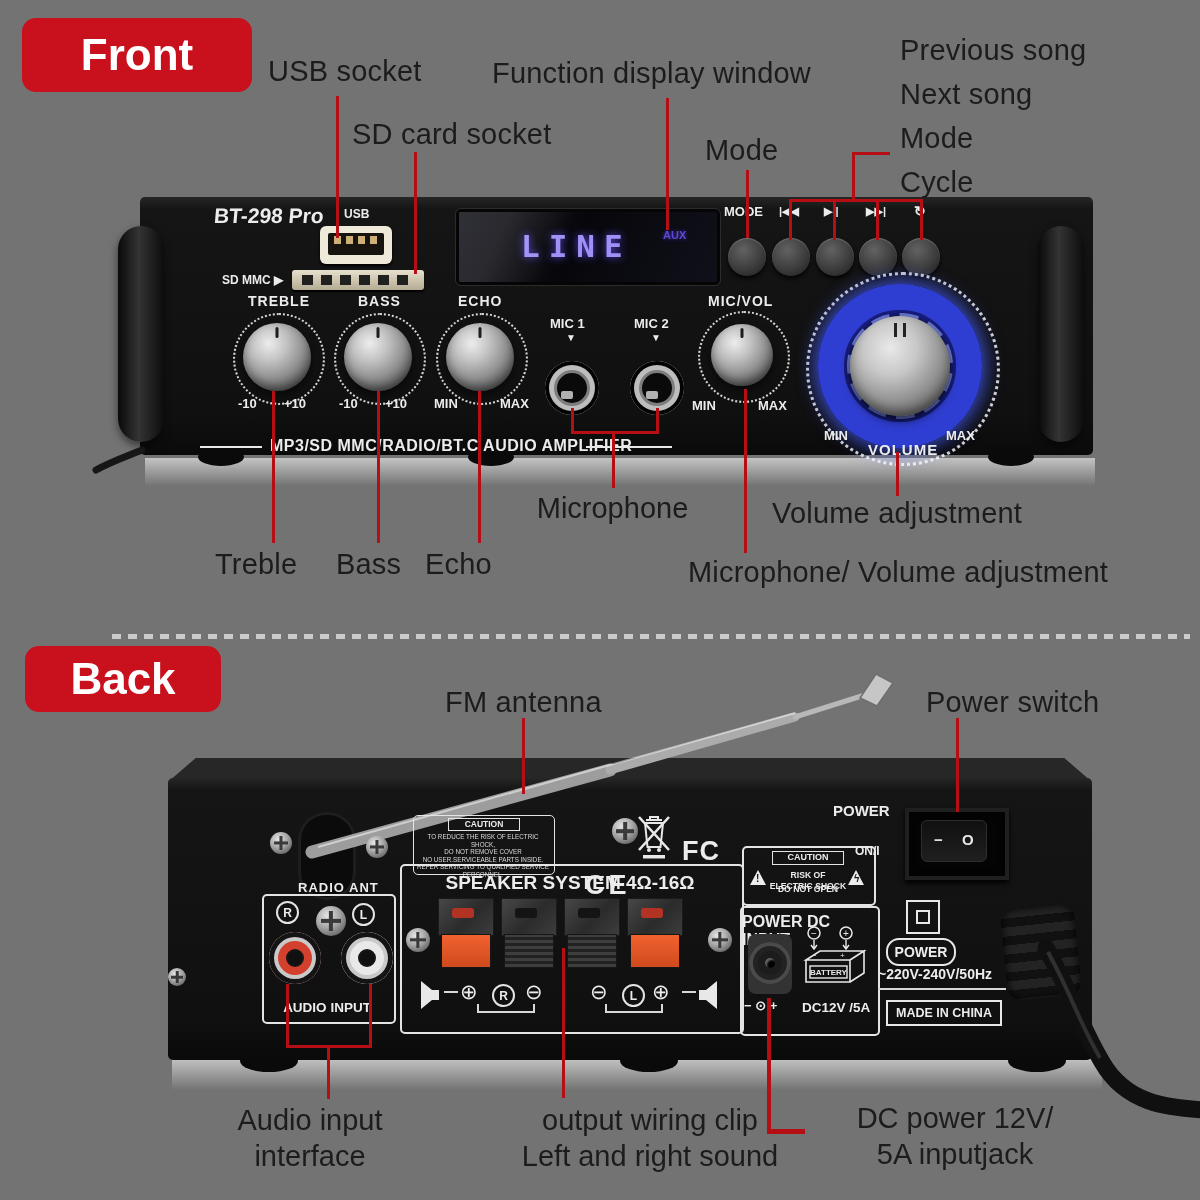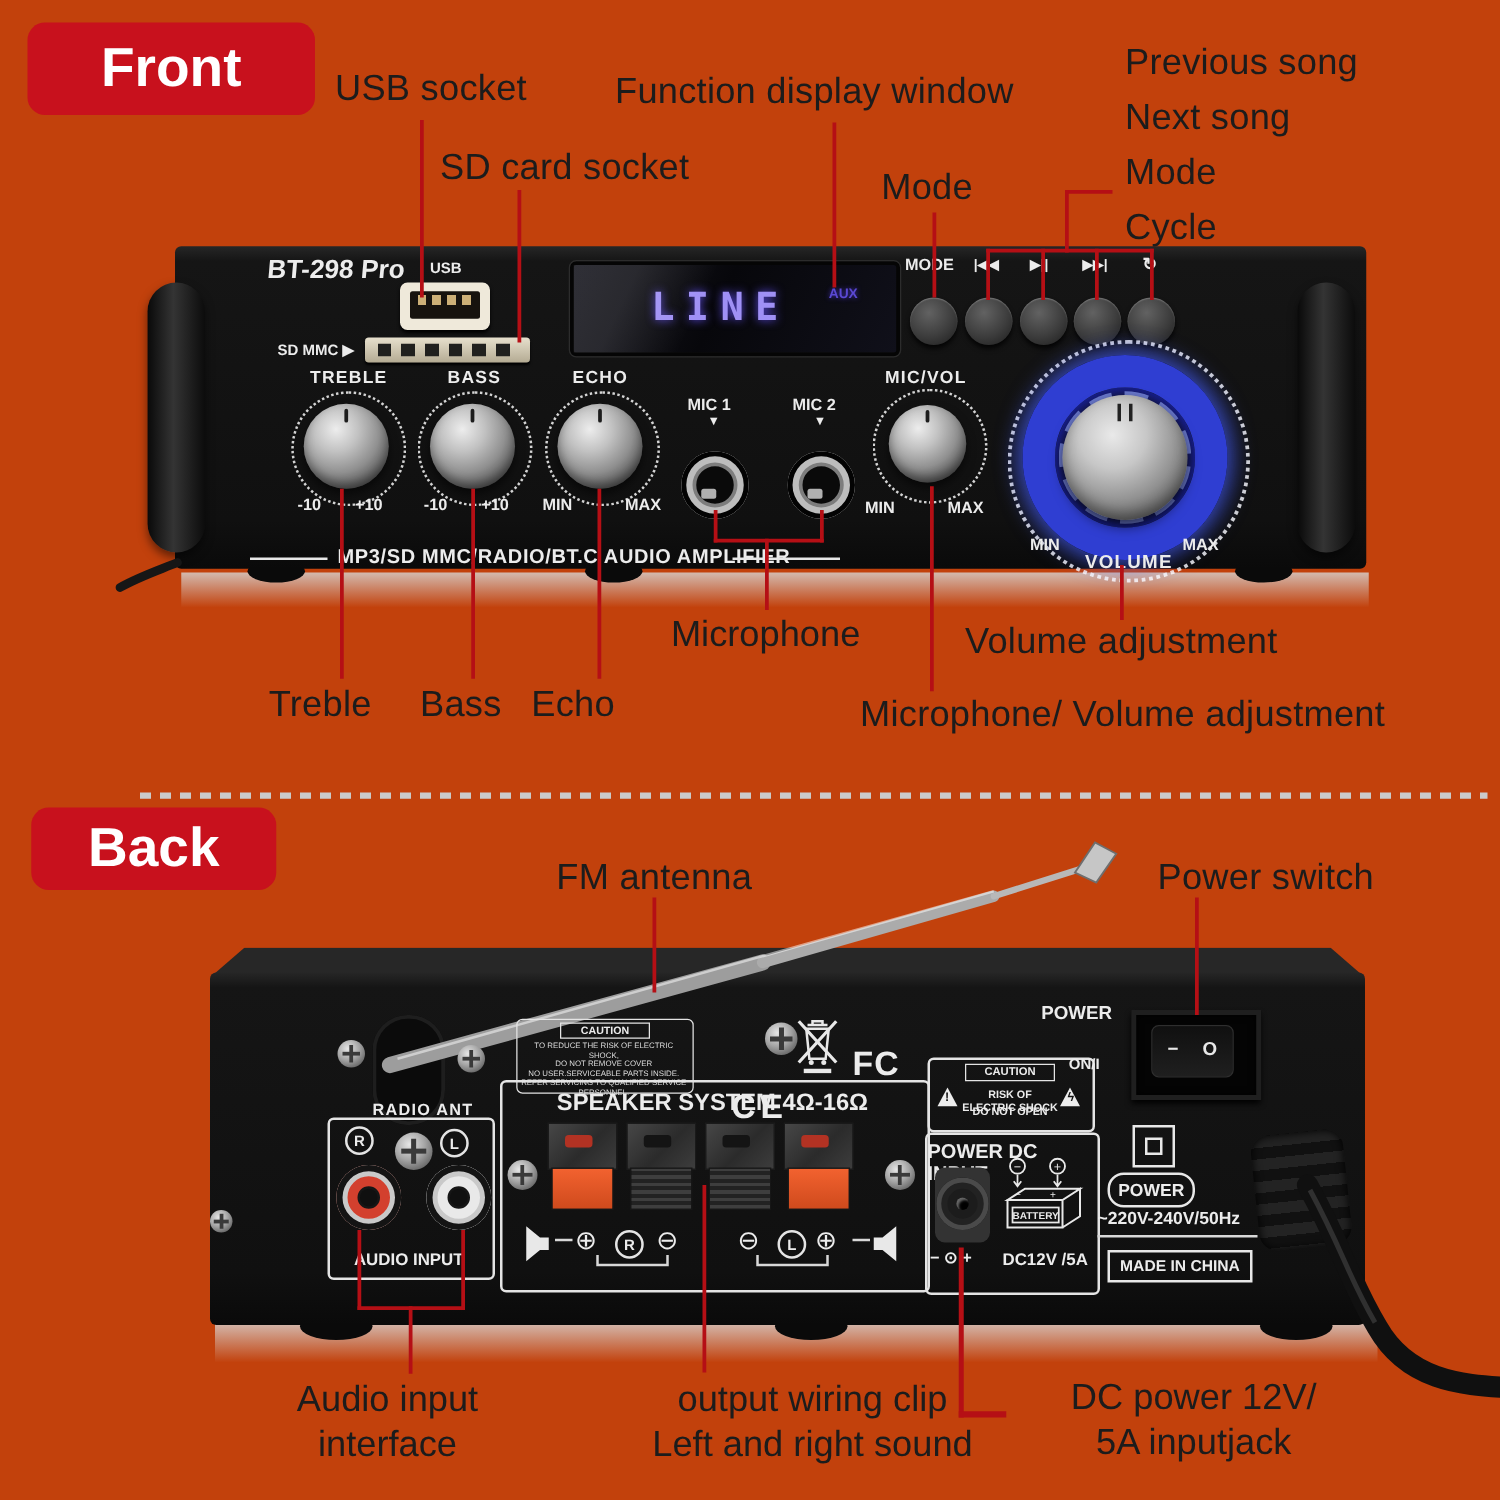--- a/index.html
+++ b/index.html
@@ -1,16 +1,16 @@
 <!DOCTYPE html>
 <html><head>
 <meta charset="utf-8">
 <style>
   html,body{margin:0;padding:0;background:#fff;}
-  #stage{position:relative;width:1200px;height:1200px;background:#c2410c;overflow:hidden;
+  #stage{position:relative;width:1200px;height:1200px;background:#737373;overflow:hidden;
          font-family:"Liberation Sans",sans-serif;}
   .abs{position:absolute;}
   .callout{position:absolute;color:#1c1c1c;font-size:29px;letter-spacing:.2px;white-space:nowrap;z-index:6;}
   .callout2{position:absolute;color:#1c1c1c;font-size:29px;text-align:center;z-index:6;line-height:36px;}
   .rl{position:absolute;background:#b50f15;z-index:5;}
   .badge{position:absolute;background:#c8111d;color:#fff;font-weight:bold;font-size:44px;
          display:flex;align-items:center;justify-content:center;border-radius:14px;z-index:6;}
   .wtx{position:absolute;color:#ececec;white-space:nowrap;z-index:3;}
   .chassis{position:absolute;background:linear-gradient(180deg,#262626 0,#151515 12px,#101010 85%,#0a0a0a);border-radius:5px;z-index:1;}
   .shadow{position:absolute;background:linear-gradient(180deg,#d8d8d8,rgba(255,255,255,0));opacity:.8;z-index:0;}

